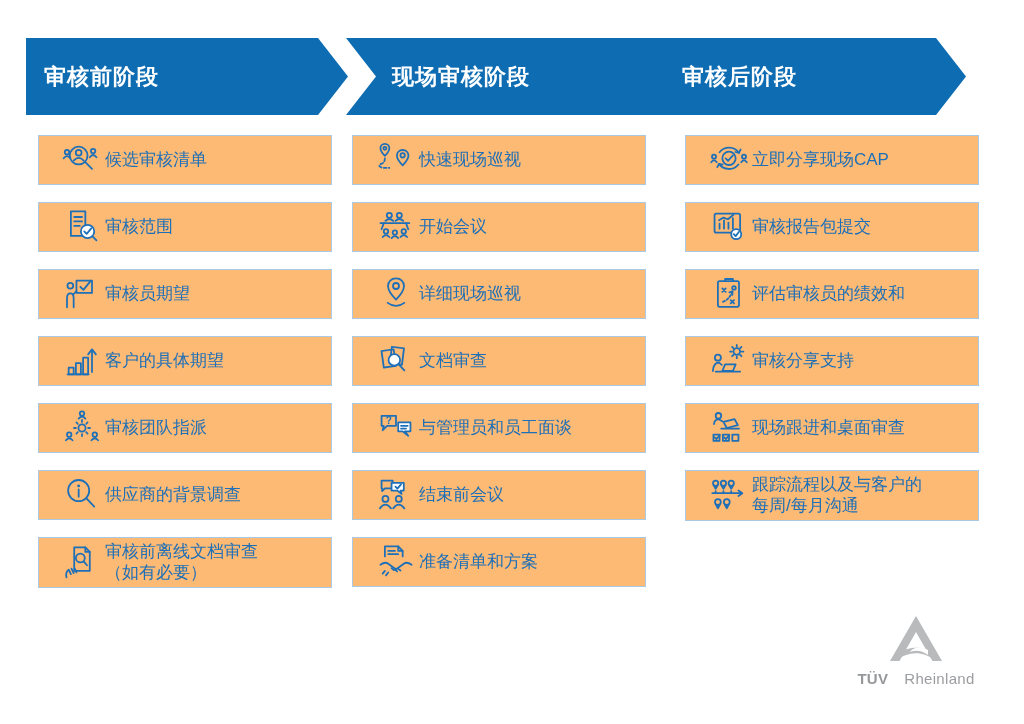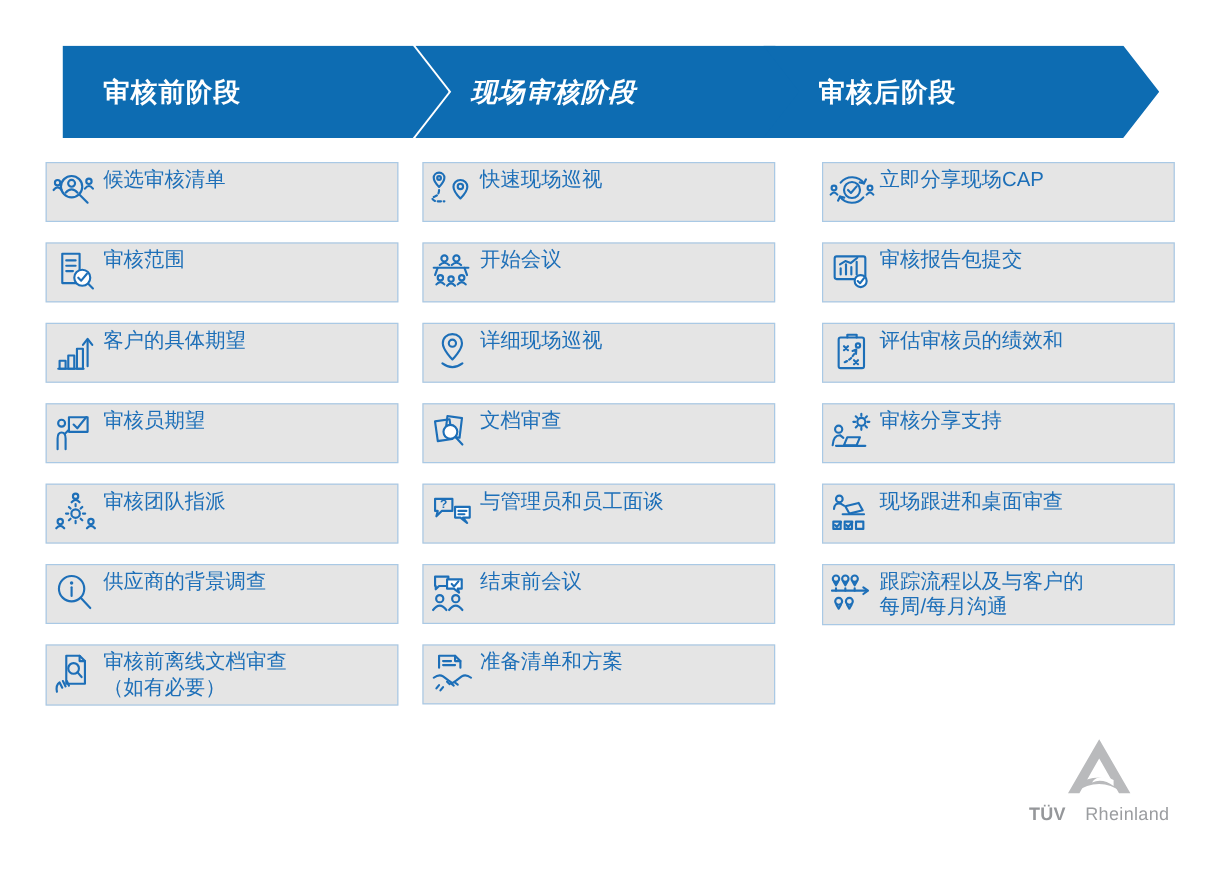--- a/index.html
+++ b/index.html
@@ -2,32 +2,32 @@
 <html style="--blue: #0d6cb2; --accent: #1d6fb8; --border: #a9c9e5;"><head>
 <meta charset="utf-8">
 <style>
   html,body{margin:0;padding:0;background:#fff;}
   .page{position:relative;width:1024px;height:724px;background:#ffffff;overflow:hidden;
         font-family:"Liberation Sans",sans-serif;}
   
   .phase-header{position:absolute;top:38px;height:77px;background:var(--blue,#0d6cb2);
         color:#fff;font-weight:bold;font-size:22px;letter-spacing:1px;
         display:flex;align-items:center;box-sizing:border-box;}
-  .h0{left:52px;width:322px;padding-left:34px;
+  .h0{left:26px;width:322px;padding-left:18px;
       clip-path:polygon(0 0,calc(100% - 30px) 0,100% 50%,calc(100% - 30px) 100%,0 100%);}
   .h1{left:346px;width:330px;padding-left:46px;
-      clip-path:polygon(0 0,calc(100% - 30px) 0,100% 50%,calc(100% - 30px) 100%,0 100%,30px 50%);font-style:italic;}
+      clip-path:polygon(0 0,calc(100% - 30px) 0,100% 50%,calc(100% - 30px) 100%,0 100%,30px 50%);}
   .h2{left:636px;width:330px;padding-left:46px;
       clip-path:polygon(0 0,calc(100% - 30px) 0,100% 50%,calc(100% - 30px) 100%,0 100%,30px 50%);}
   
   .col{position:absolute;top:135px;width:294px;}
   .c0{left:38px}.c1{left:352px}.c2{left:685px}
-  .item{box-sizing:border-box;border:1px solid var(--border,#a9c9e5);background:#e5e5e5;
-        display:flex;align-items:flex-start;min-height:50px;margin-bottom:17px;
-        padding:4px 8px 4px 1px;}
+  .item{box-sizing:border-box;border:1px solid var(--border,#a9c9e5);background:#fdba74;
+        display:flex;align-items:center;min-height:50px;margin-bottom:17px;
+        padding:4px 8px 4px 20px;}
   .ic{flex:0 0 46px;display:flex;align-items:center;justify-content:center;}
   .icon-svg{width:40px;height:40px;}
   .icon-svg text{font-family:"Liberation Sans",sans-serif;font-weight:bold;font-size:9px;}
   .lbl{color:var(--accent,#1d6fb8);font-size:17px;line-height:1.22;white-space:pre-line;}
   
   .logo{position:absolute;left:856px;top:612px;width:120px;display:flex;flex-direction:column;
         align-items:center;}
   .logo-svg{width:64px;height:56px;}
   .logo-text{margin-top:2px;font-size:15px;color:#9b9da0;letter-spacing:.3px;white-space:nowrap;}
   .logo-text b{font-weight:bold;margin-right:16px;color:#95979a;text-align:center;}
@@ -73,41 +73,41 @@
             <circle cx="23" cy="22" r="6" fill="#fff"></circle>
             <path d="M20,22 l2.2,2.2 L26.5,19"></path>
             <line x1="27.5" y1="26.5" x2="31" y2="30"></line>
           </svg>
         </span>
     <span class="lbl">审核范围</span>
   </div>
       <div class="item">
     <span class="ic">
           <svg class="icon-svg" viewBox="0 0 36 36" fill="none" stroke="#1d6fb8" stroke-width="1.6" stroke-linecap="round" stroke-linejoin="round">
+            <rect x="13" y="6" width="14" height="11"></rect>
+            <path d="M16.5,11.5 l2.8,2.8 L26,6"></path>
+            <circle cx="7.5" cy="10.5" r="2.6"></circle>
+            <path d="M4.5,30 V22 Q4.5,17.5 7.5,17.5 Q10.5,17.5 10.5,22 V30"></path>
+            <line x1="10" y1="18.5" x2="13" y2="15.5"></line>
+          </svg>
+        </span>
+    <span class="lbl">审核员期望</span>
+  </div>
+      <div class="item">
+    <span class="ic">
+          <svg class="icon-svg" viewBox="0 0 36 36" fill="none" stroke="#1d6fb8" stroke-width="1.6" stroke-linecap="round" stroke-linejoin="round">
             <line x1="5" y1="30" x2="24" y2="30"></line>
             <rect x="6" y="24" width="4.5" height="6"></rect>
             <rect x="12.5" y="20" width="4.5" height="10"></rect>
             <rect x="19" y="15" width="4.5" height="15"></rect>
             <line x1="27" y1="28" x2="27" y2="9"></line>
             <path d="M23.5,12 L27,7.5 L30.5,12"></path>
           </svg>
         </span>
     <span class="lbl">客户的具体期望</span>
-  </div>
-      <div class="item">
-    <span class="ic">
-          <svg class="icon-svg" viewBox="0 0 36 36" fill="none" stroke="#1d6fb8" stroke-width="1.6" stroke-linecap="round" stroke-linejoin="round">
-            <rect x="13" y="6" width="14" height="11"></rect>
-            <path d="M16.5,11.5 l2.8,2.8 L26,6"></path>
-            <circle cx="7.5" cy="10.5" r="2.6"></circle>
-            <path d="M4.5,30 V22 Q4.5,17.5 7.5,17.5 Q10.5,17.5 10.5,22 V30"></path>
-            <line x1="10" y1="18.5" x2="13" y2="15.5"></line>
-          </svg>
-        </span>
-    <span class="lbl">审核员期望</span>
   </div>
       <div class="item">
     <span class="ic">
           <svg class="icon-svg" viewBox="0 0 36 36" fill="none" stroke="#1d6fb8" stroke-width="1.6" stroke-linecap="round" stroke-linejoin="round">
             <circle cx="18" cy="18" r="3.2"></circle>
             <path d="M18,12.5 V10.8 M18,23.5 V25.2 M12.5,18 H10.8 M23.5,18 H25.2 M14.2,14.2 L13,13 M21.8,21.8 L23,23 M14.2,21.8 L13,23 M21.8,14.2 L23,13"></path>
             <circle cx="18" cy="5" r="2"></circle>
             <path d="M15,9.5 Q18,6 21,9.5"></path>
             <circle cx="6.5" cy="24" r="2"></circle>
             <path d="M3.5,29 Q6.5,25.5 9.5,29"></path>

